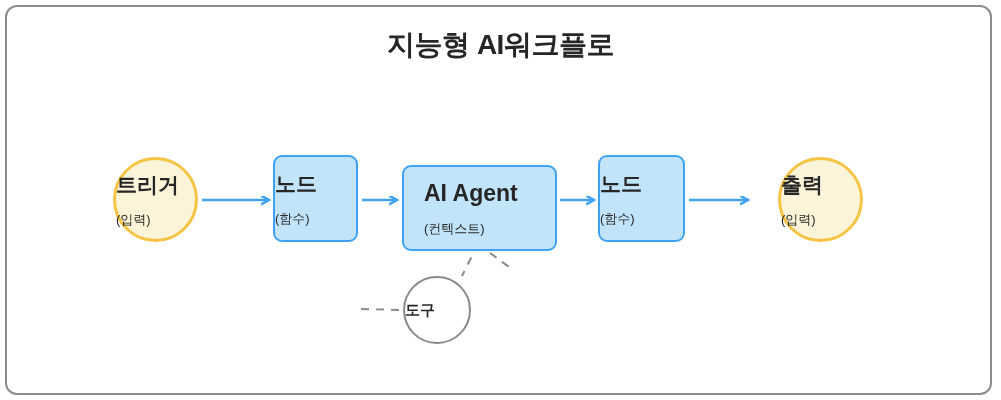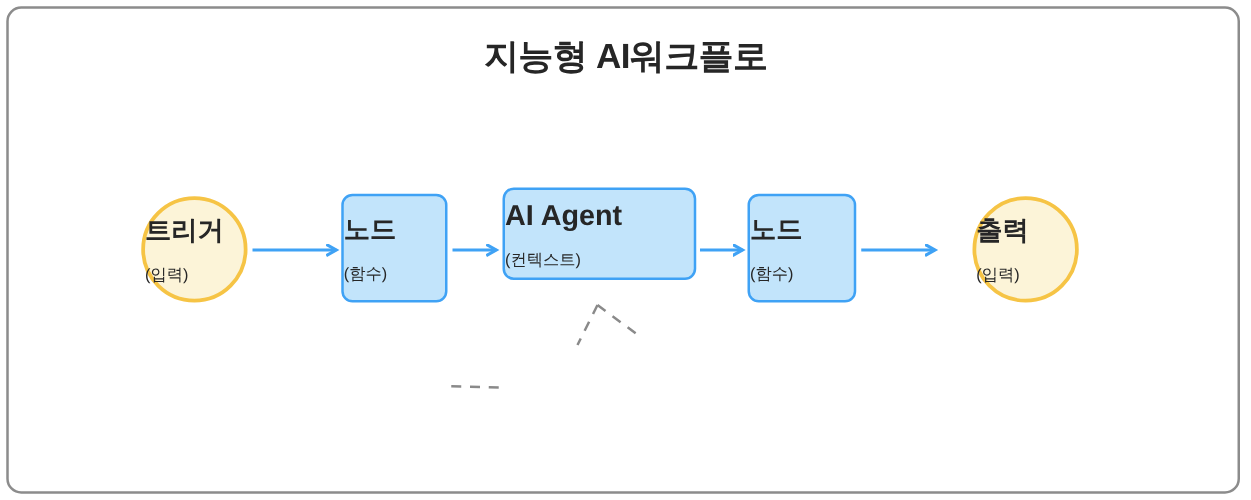--- a/index.html
+++ b/index.html
@@ -71,21 +71,21 @@
   }
 
   .label    { font-size: 21px; font-weight: 700; color: var(--text); line-height: 1.1; }
   .sublabel { font-size: 13px; font-weight: 400; color: var(--text); margin-top: 16px; line-height: 1; }
   .agent .label { font-size: 23px; }
   .res .label   { font-size: 15px; font-weight: 600; }
 
   
   .n-trigger { left: 113px; top: 157px; width: 85px; height: 85px; }
   .n-node1   { left: 273px; top: 155px; width: 85px; height: 87px; }
-  .n-agent   { left: 402px; top: 150px; width: 155px; height: 74px; }
+  .n-agent   { left: 402px; top: 165px; width: 155px; height: 86px; padding-left: 20px; }
   .n-node2   { left: 598px; top: 155px; width: 87px; height: 87px; }
   .n-output  { left: 778px; top: 157px; width: 85px; height: 85px; }
   .n-api     { left: 291px; top: 275px; width: 68px; height: 68px; }
   .n-tool    { left: 403px; top: 276px; width: 68px; height: 68px; }
   .n-memory  { left: 491px; top: 275px; width: 72px; height: 72px; }
 </style>
 </head>
 <body>
 
 <div class="canvas">
@@ -128,15 +128,18 @@
     <div class="label">노드</div>
     <div class="sublabel">(함수)</div>
   </div>
 
   <div class="shape amber n-output">
     <div class="label">출력</div>
     <div class="sublabel">(입력)</div>
   </div>
 
 
+  <div class="shape res n-tool">
+    <div class="label">도구</div>
+  </div>
 
 
 </div>
 
 </body></html>

